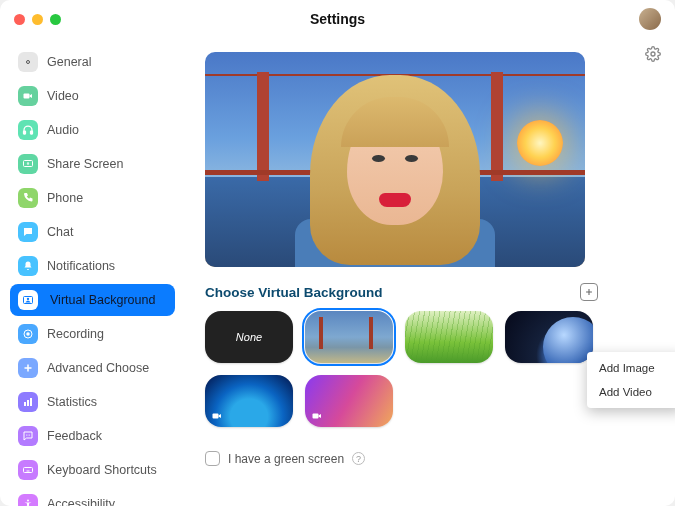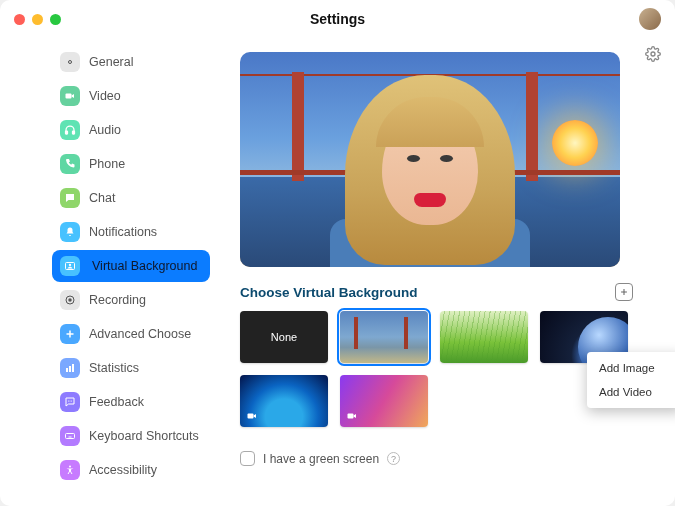--- a/index.html
+++ b/index.html
@@ -55,21 +55,20 @@
 .gear {
   position: absolute;
   right: 14px;
   top: 46px;
   color: #888;
 }
 .body {
   flex: 1;
   display: flex;
   overflow: hidden;
-  padding-left: 42px;
 }
 .sidebar {
   width: 185px;
   padding: 8px 10px;
   overflow-y: auto;
 }
 .sb-item {
   display: flex;
   align-items: center;
   gap: 9px;
@@ -177,23 +176,24 @@
 .section-title{ font-weight:600; font-size:13.5px; color:#0c4a6e; }
 .plus-btn{
   width:18px; height:18px; border:1.3px solid #888; border-radius:4px;
   display:flex; align-items:center; justify-content:center;
   font-size:14px; line-height:1; color:#666; cursor:pointer;
 }
 .thumbs{
   margin-top:10px; display:flex; flex-wrap:wrap; gap:12px; width:405px;
 }
 .thumb{
-  width:88px; height:52px; border-radius:4px; position:relative;
+  width:88px; height:52px; border-radius:16px; position:relative;
   cursor:pointer; overflow:hidden; flex-shrink:0;
   box-shadow:0 1px 2px rgba(0,0,0,.15);
+  font-style:italic;
 }
 .thumb.none{
   background:#222; color:#fff; display:flex; align-items:center; justify-content:center;
   font-size:11px;
 }
 .thumb.selected{ outline:2px solid #0b7cff; outline-offset:1px; }
 .thumb.bridge{ background:linear-gradient(180deg,#5a86c0 0%,#7ea8d0 50%,#7a96a8 70%,#c2b888 100%); position:relative;}
 .thumb.bridge::before{content:"";position:absolute;left:14px;top:6px;bottom:14px;width:4px;background:#a03a28;}
 .thumb.bridge::after{content:"";position:absolute;right:20px;top:6px;bottom:14px;width:4px;background:#a03a28;}
 .thumb.grass{ background:linear-gradient(180deg,#dff0c2 0%,#7ac23a 60%,#4a9a2a 100%);}
@@ -266,20 +266,29 @@
       </div>
       <div class="sb-item">
         <div class="sb-icon">
             <svg width="12" height="12" viewBox="0 0 24 24" fill="none" stroke="currentColor" stroke-width="2.5">
               <path d="M4 14v-2a8 8 0 0 1 16 0v2"></path>
               <rect x="3" y="14" width="4" height="6" rx="1" fill="currentColor"></rect>
               <rect x="17" y="14" width="4" height="6" rx="1" fill="currentColor"></rect>
             </svg>
           </div>
         <span>Audio</span>
+      </div>
+      <div class="sb-item">
+        <div class="sb-icon">
+            <svg width="12" height="12" viewBox="0 0 24 24" fill="currentColor">
+              <rect x="3" y="5" width="18" height="12" rx="2" fill="none" stroke="currentColor" stroke-width="2"></rect>
+              <path d="M12 8l3 3h-2v3h-2v-3H9z"></path>
+            </svg>
+          </div>
+        <span>Share Screen</span>
       </div>
       <div class="sb-item">
         <div class="sb-icon">
             <svg width="12" height="12" viewBox="0 0 24 24" fill="currentColor">
               <path d="M6 2h4l2 5-2.5 1.5a11 11 0 0 0 5 5L16 11l5 2v4a2 2 0 0 1-2 2A17 17 0 0 1 4 4a2 2 0 0 1 2-2z"></path>
             </svg>
           </div>
         <span>Phone</span>
       </div>
       <div class="sb-item">

